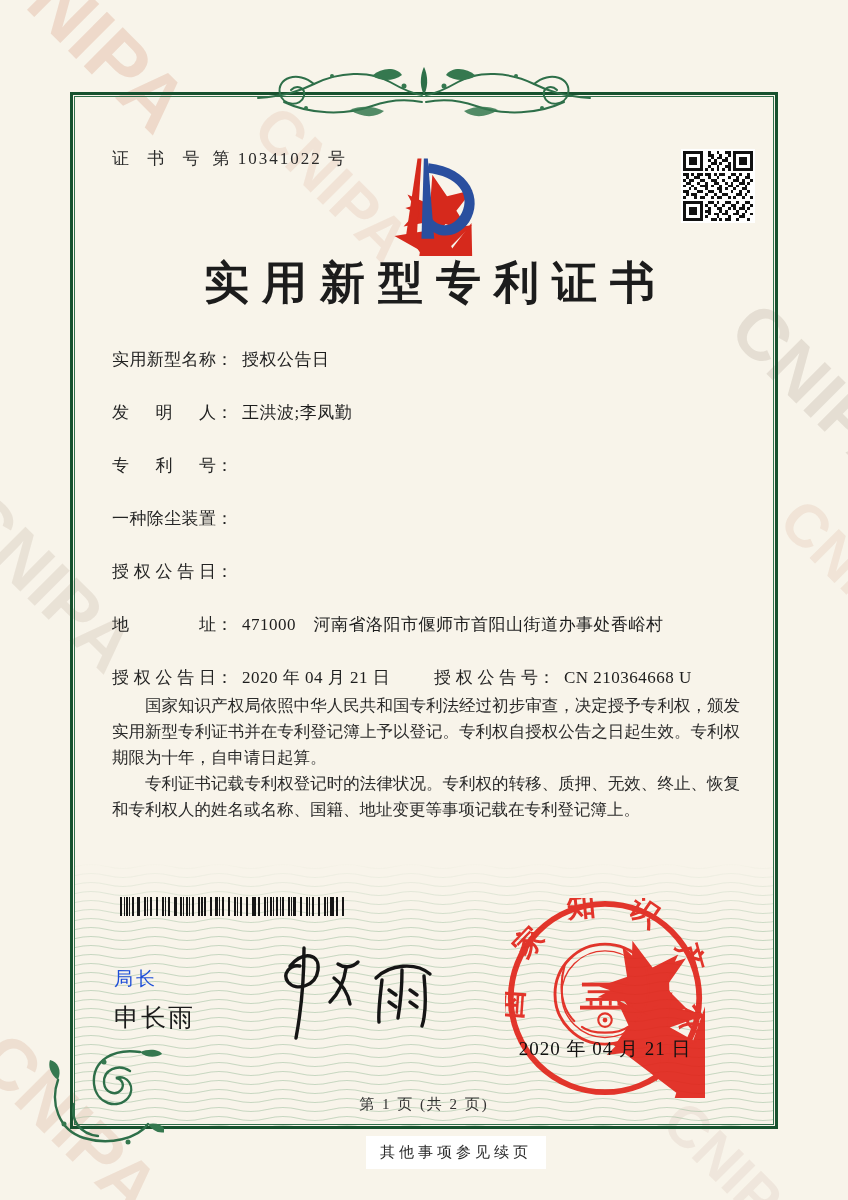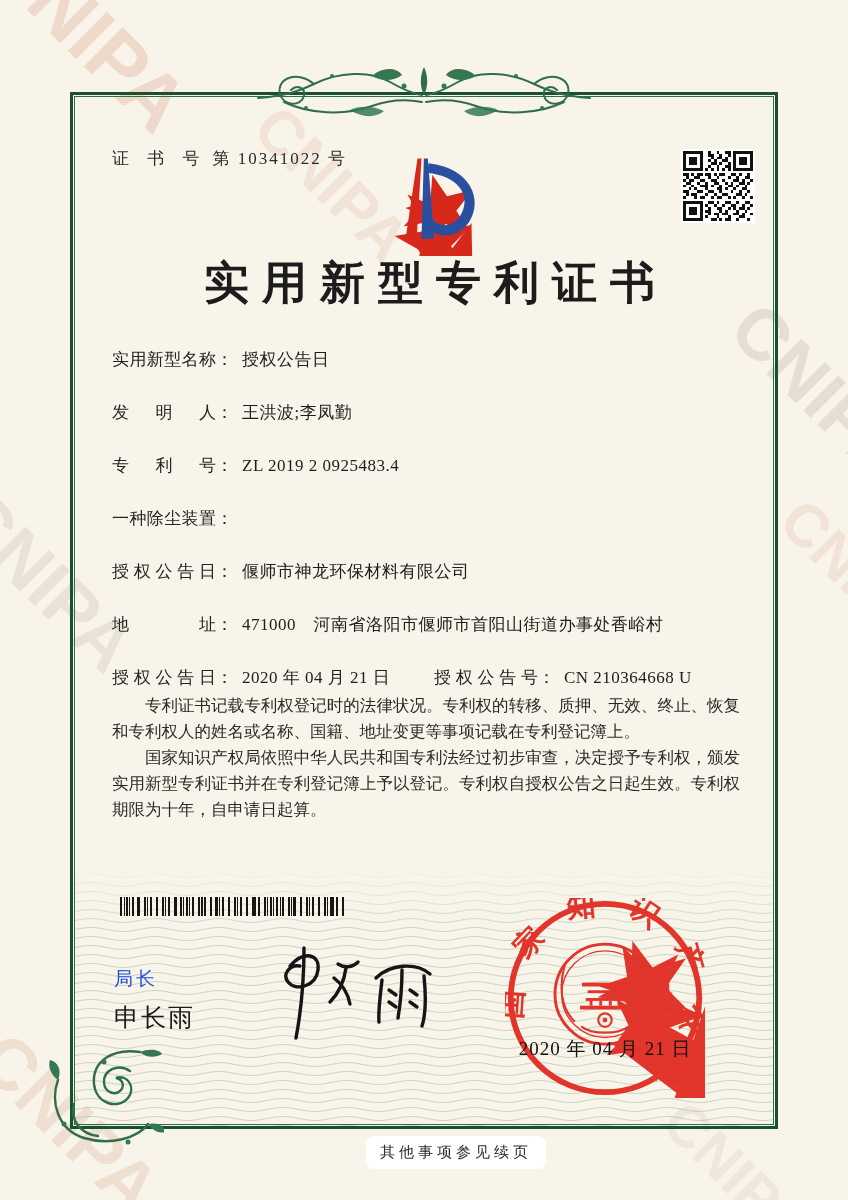--- a/index.html
+++ b/index.html
@@ -66,21 +66,21 @@
 
   .seal{position:absolute;left:505px;top:898px;width:200px;height:200px;z-index:4;}
   .seal-date{position:absolute;left:510px;top:1036px;width:190px;text-align:center;
              font-size:19px;color:#111;letter-spacing:1px;z-index:5;}
 
   .page-footer{position:absolute;left:0;top:1095px;width:848px;text-align:center;
                font-size:15px;letter-spacing:2px;color:#333;z-index:3;}
 
   .continuation{position:absolute;left:456px;top:1136px;transform:translateX(-50%);
                 background:#ffffff;padding:7px 14px;font-size:15px;letter-spacing:4px;
-                color:#2a2a2a;z-index:3;white-space:nowrap;border-radius:8px;}
+                color:#2a2a2a;z-index:3;white-space:nowrap;}
 </style>
 </head>
 <body>
 
 <div class="page">
 
   <span class="wm" style="left:-34px;top:-14px;font-size:80px;color:rgba(222,178,155,.40);">CNIPA</span>
   <span class="wm" style="left:238px;top:148px;font-size:62px;color:rgba(224,190,170,.30);">CNIPA</span>
   <span class="wm" style="left:712px;top:352px;font-size:72px;color:rgba(198,186,174,.38);">CNIPA</span>
   <span class="wm" style="left:-64px;top:540px;font-size:72px;color:rgba(208,194,180,.36);">CNIPA</span>
@@ -192,30 +192,28 @@
       <span class="field-value">授权公告日</span>
     </div>
     <div class="field-row">
       <span class="field-label">发明人</span>
         <span class="colon">：</span>
       <span class="field-value">王洪波;李凤勤</span>
     </div>
     <div class="field-row">
       <span class="field-label">专利号</span>
         <span class="colon">：</span>
-      <span class="field-value">ZL 2019 2 0925483.4</span>
     </div>
     <div class="field-row">
       <span class="field-label">一种除尘装置</span>
         <span class="colon">：</span>
     </div>
     <div class="field-row">
       <span class="field-label">授权公告日</span>
         <span class="colon">：</span>
-      <span class="field-value">偃师市神龙环保材料有限公司</span>
     </div>
     <div class="field-row">
       <span class="field-label">地址</span>
         <span class="colon">：</span>
       <span class="field-value">471000　河南省洛阳市偃师市首阳山街道办事处香峪村</span>
     </div>
     <div class="field-row">
       <span class="pair pair-first">
         <span class="field-label">授权公告日</span>
           <span class="colon">：</span>
@@ -223,22 +221,22 @@
       </span>
       <span class="pair">
         <span class="field-label">授权公告号</span>
           <span class="colon">：</span>
         <span class="field-value">CN 210364668 U</span>
       </span>
     </div>
   </div>
 
   <div class="bodytext">
+    <p>国家知识产权局依照中华人民共和国专利法经过初步审查，决定授予专利权，颁发实用新型专利证书并在专利登记簿上予以登记。专利权自授权公告之日起生效。专利权期限为十年，自申请日起算。</p>
     <p>专利证书记载专利权登记时的法律状况。专利权的转移、质押、无效、终止、恢复和专利权人的姓名或名称、国籍、地址变更等事项记载在专利登记簿上。</p>
-    <p>国家知识产权局依照中华人民共和国专利法经过初步审查，决定授予专利权，颁发实用新型专利证书并在专利登记簿上予以登记。专利权自授权公告之日起生效。专利权期限为十年，自申请日起算。</p>
   </div>
 
   <div class="barcode"></div>
 
   <div class="director-title">局长</div>
   <div class="director-name">申长雨</div>
 
   <svg class="signature" width="205" height="100" viewBox="0 0 205 100" xmlns="http://www.w3.org/2000/svg">
     <g stroke="#151515" stroke-width="3.4" fill="none" stroke-linecap="round" stroke-linejoin="round">
       <path d="M52,22 C66,6 82,10 80,26 C78,42 58,48 50,38 C44,30 52,20 62,22"></path>
@@ -284,15 +282,16 @@
           <circle cx="104" cy="127" r="7"></circle>
           <path d="M62,70 C56,92 58,114 72,128"></path>
           <path d="M146,70 C152,92 150,114 136,128"></path>
           <path d="M80,134 C90,142 118,142 128,134"></path>
         </g>
       </g>
     </g>
   </svg>
   <div class="seal-date">2020 年 04 月 21 日</div>
 
+  <div class="page-footer">第 1 页 (共 2 页)</div>
   <div class="continuation">其他事项参见续页</div>
 
 </div>
 
 </body></html>

